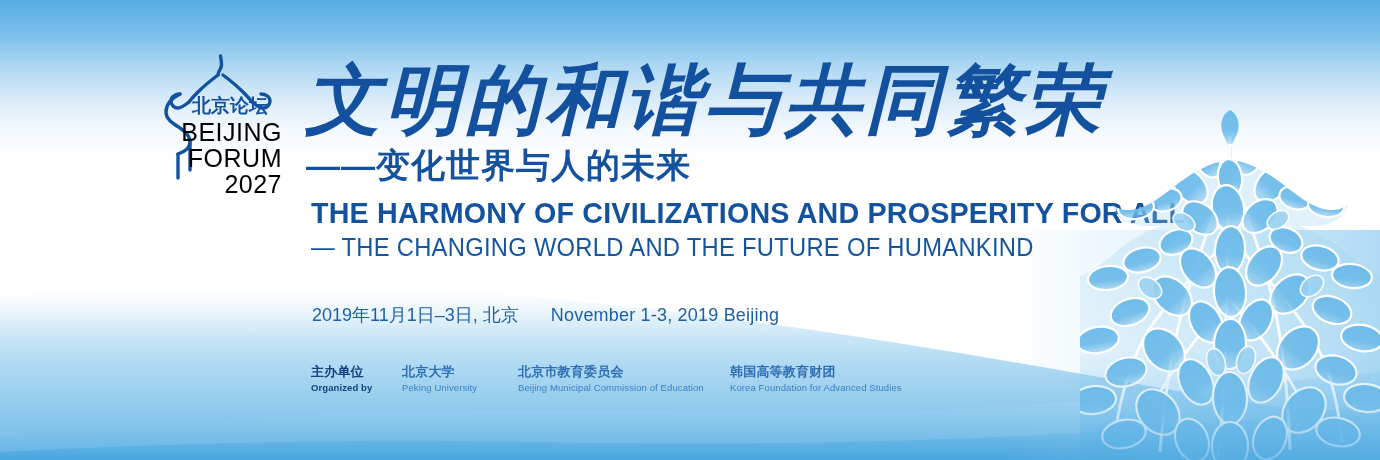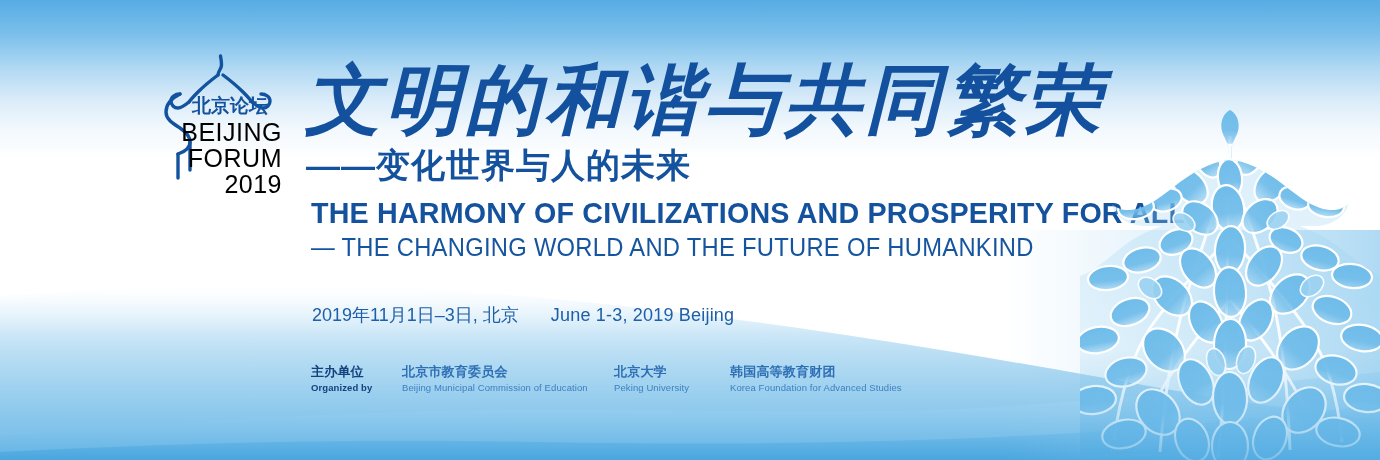--- a/index.html
+++ b/index.html
@@ -255,49 +255,49 @@
         <path d="M20 42 C12 46 6 52 6 60 C6 68 14 72 20 76 C26 80 30 84 30 90
                  C30 96 24 100 18 102"></path>
 
         <path d="M18 102 L18 126"></path>
         <path d="M30 90 L30 118"></path>
       </g>
     </svg>
     <div class="logo-cn">北京论坛</div>
     <div class="logo-en1">BEIJING</div>
     <div class="logo-en2">FORUM</div>
-    <div class="logo-yr">2019</div>
+    <div class="logo-yr">2027</div>
   </div>
 
   <div class="calli">
     <div class="calli-fallback">文明的和谐与共同繁荣</div>
   </div>
 
   <div class="sub-cn">——变化世界与人的未来</div>
 
   <div class="en-main">THE HARMONY OF CIVILIZATIONS AND PROSPERITY FOR ALL</div>
   <div class="en-sub">— THE CHANGING WORLD AND THE FUTURE OF HUMANKIND</div>
 
   <div class="date-row">
     <span class="date-cn">2019年11月1日–3日, 北京</span>
-    <span class="date-en">June 1-3, 2019 Beijing</span>
+    <span class="date-en">November 1-3, 2019 Beijing</span>
   </div>
 
   <div class="org-row">
     <div class="org-block org-primary org-w0">
       <span class="cn">主办单位</span>
       <span class="en">Organized by</span>
     </div>
+    <div class="org-block org-other org-w1">
+      <span class="cn">北京大学</span>
+      <span class="en">Peking University</span>
+    </div>
     <div class="org-block org-other org-w2">
       <span class="cn">北京市教育委员会</span>
       <span class="en">Beijing Municipal Commission of Education</span>
-    </div>
-    <div class="org-block org-other org-w1">
-      <span class="cn">北京大学</span>
-      <span class="en">Peking University</span>
     </div>
     <div class="org-block org-other org-w3">
       <span class="cn">韩国高等教育财团</span>
       <span class="en">Korea Foundation for Advanced Studies</span>
     </div>
   </div>
 
   <div class="tree">
     <svg width="300" height="360" viewBox="0 0 300 360">
       <defs>

